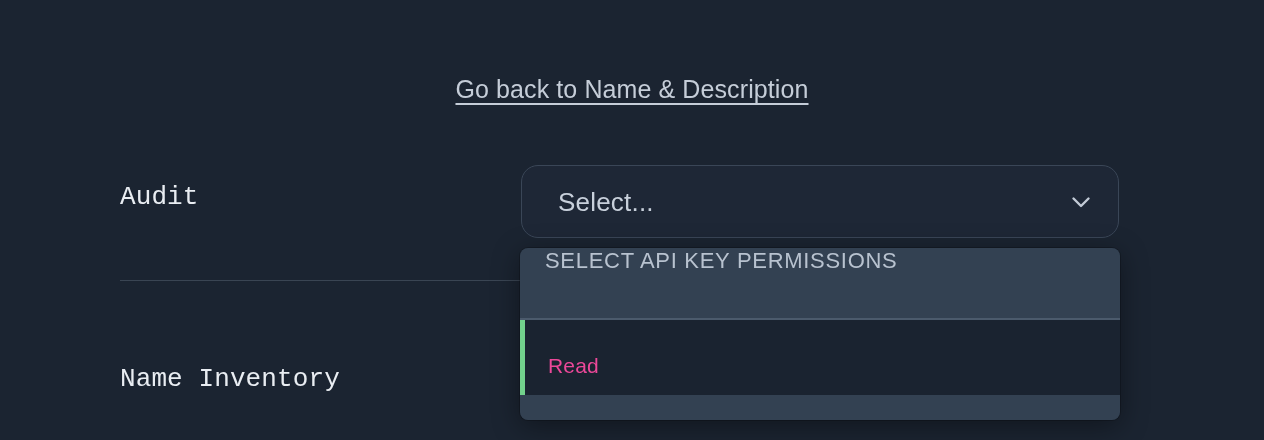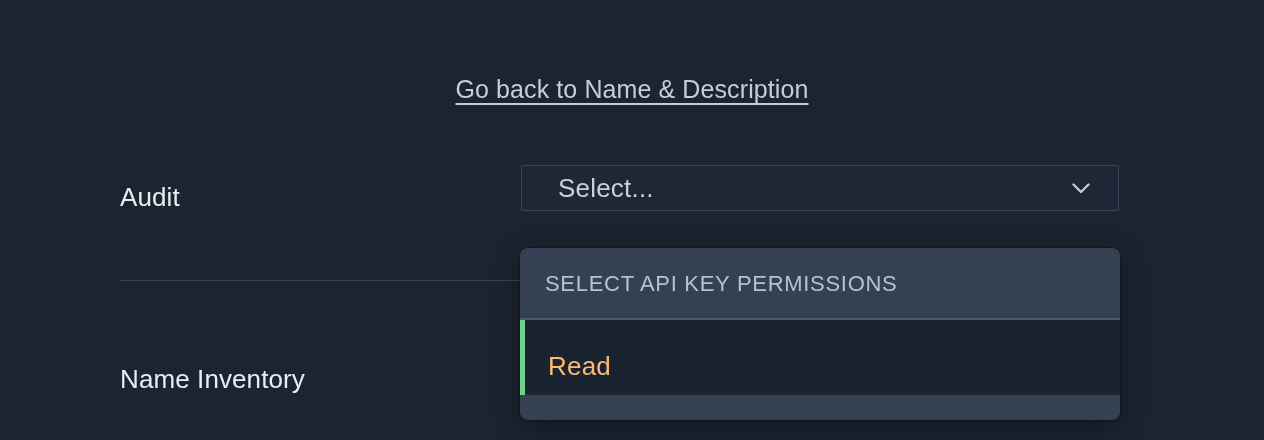--- a/index.html
+++ b/index.html
@@ -39,44 +39,45 @@
 
   
   .field-label {
     position: absolute;
     left: 120px;
     font-size: 26px;
     line-height: 32px;
     color: #e9edf2;
     letter-spacing: 0.1px;
     white-space: nowrap;
+    font-family: Liberation Mono, monospace;
   }
   .field-label.audit     { top: 181px; }
   .field-label.inventory { top: 363px; }
 
   
   .row-divider {
     position: absolute;
     left: 120px;
     top: 280px;
     width: 1000px;
     height: 1px;
     background: #3a4553;
   }
 
   
   .select-control {
     position: absolute;
     left: 521px;
     top: 165px;
     width: 598px;
-    height: 46px;
+    height: 73px;
     box-sizing: border-box;
     border: 1px solid #3a4657;
-    border-radius: 1px;
+    border-radius: 17px;
     background: #1e2736;
     display: flex;
     align-items: center;
     justify-content: space-between;
     padding: 0 22px 0 36px;
     cursor: pointer;
   }
   .select-value {
     font-size: 26px;
     line-height: 30px;
@@ -101,21 +102,20 @@
     border-radius: 8px;
     overflow: hidden;
     background: #1a2330;
     box-shadow: 0 6px 28px rgba(0,0,0,0.40), 0 0 0 1px rgba(0,0,0,0.20);
   }
   .dropdown-header {
     height: 72px;
     background: #33415284;
     background: #334152;
     display: flex;
-    align-items: center;
     padding-left: 25px;
     box-sizing: border-box;
     position: relative;
   }
   .dropdown-header-text {
     font-size: 22px;
     line-height: 26px;
     color: #b8c2cf;
     letter-spacing: 0.7px;
     text-transform: uppercase;
@@ -140,23 +140,23 @@
   }
   .dropdown-option .accent-bar {
     position: absolute;
     left: 0;
     top: 0;
     bottom: 0;
     width: 5px;
     background: #72d18c;
   }
   .dropdown-option-label {
-    font-size: 26px;
+    font-size: 21px;
     line-height: 30px;
-    color: #fdba74;
+    color: #ec4899;
     letter-spacing: 0.2px;
     margin-top: 17px;
   }
   .dropdown-option-next {
     height: 25px;
     background: #334152;
   }
 </style>
 </head>
 <body>

